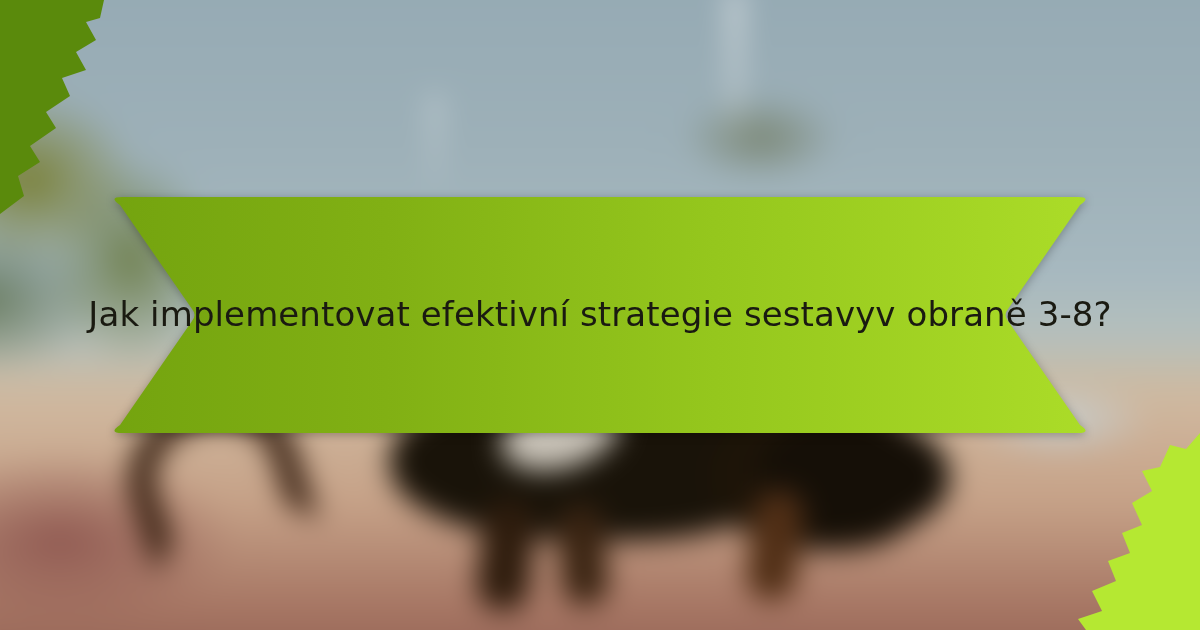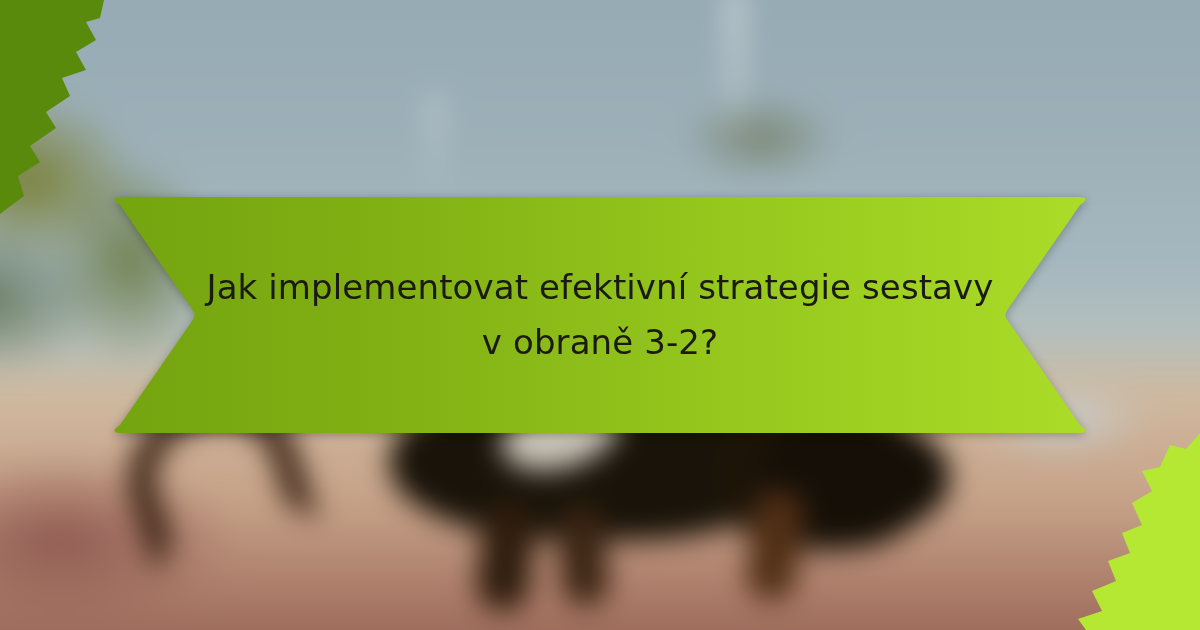--- a/index.html
+++ b/index.html
@@ -212,21 +212,21 @@
     display: block;
     filter: drop-shadow(0 2px 5px rgba(0,0,0,.28));
   }
   .ribbon-text {
     position: absolute;
     left: 96px;
     right: 96px;
     top: 0;
     bottom: 0;
     display: flex;
-    flex-direction: column;
+    flex-direction: row;
     align-items: center;
     justify-content: center;
     text-align: right;
     color: #1a1a11;
     font-size: 34px;
     line-height: 1.62;
     font-weight: 400;
     letter-spacing: .1px;
   }
   .ribbon-text .ln { display: block; white-space: nowrap; }
@@ -282,17 +282,17 @@
            L 972,228
            Q 984,236 970,236
            L 14,236
            Q 0,236 12,228
            L 84,124
            Q 89,118 84,112
            Z"></path>
     </svg>
     <div class="ribbon-text">
       <span class="ln">Jak implementovat efektivní strategie sestavy</span>
-      <span class="ln">v obraně 3-2?</span>
+      <span class="ln">v obraně 3-8?</span>
     </div>
   </div>
 
 </div>
 
 </body></html>

